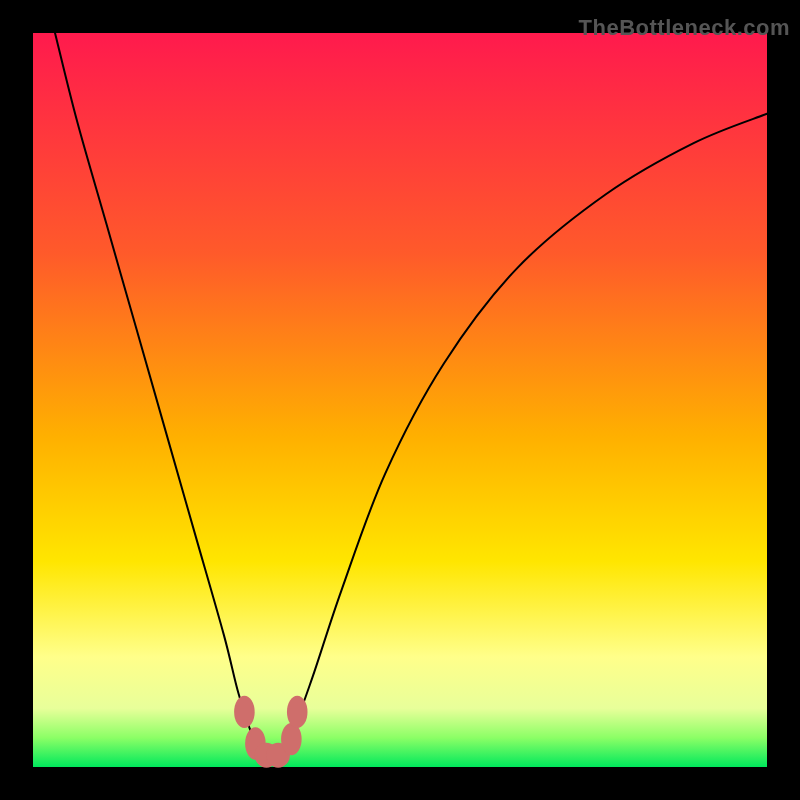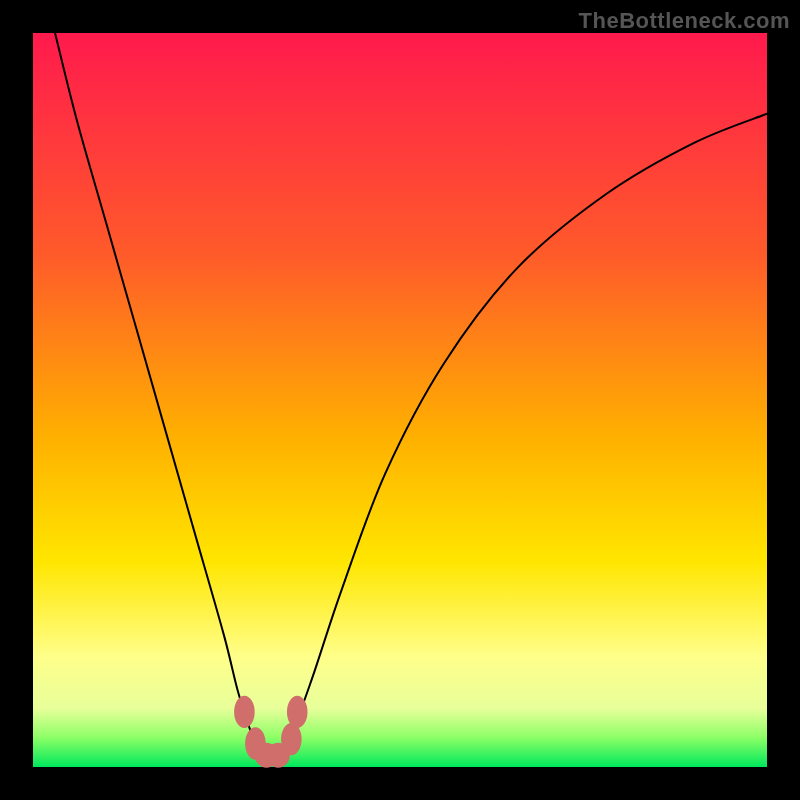--- a/index.html
+++ b/index.html
@@ -12,21 +12,21 @@
     overflow: hidden;
   }
   .frame {
     position: relative;
     width: 800px;
     height: 800px;
     background: #000;
   }
   .watermark {
     position: absolute;
-    top: 8px;
+    top: 15px;
     right: 10px;
     color: #555;
     font-size: 22px;
     font-weight: 600;
     letter-spacing: 0.5px;
     z-index: 5;
     user-select: none;
   }
   svg {
     position: absolute;

